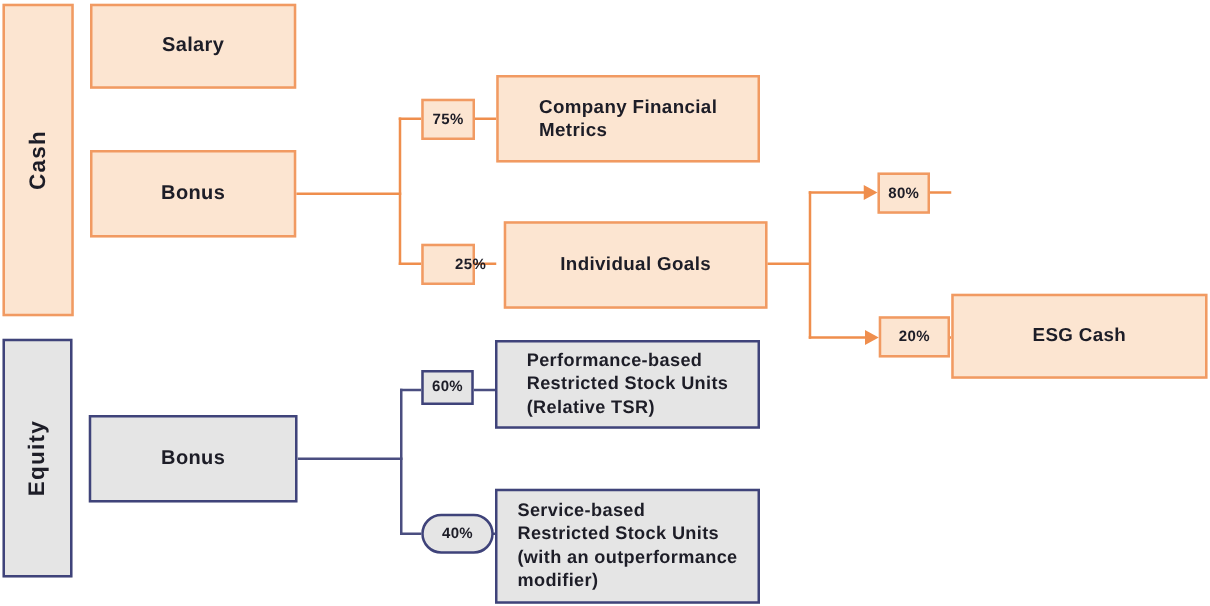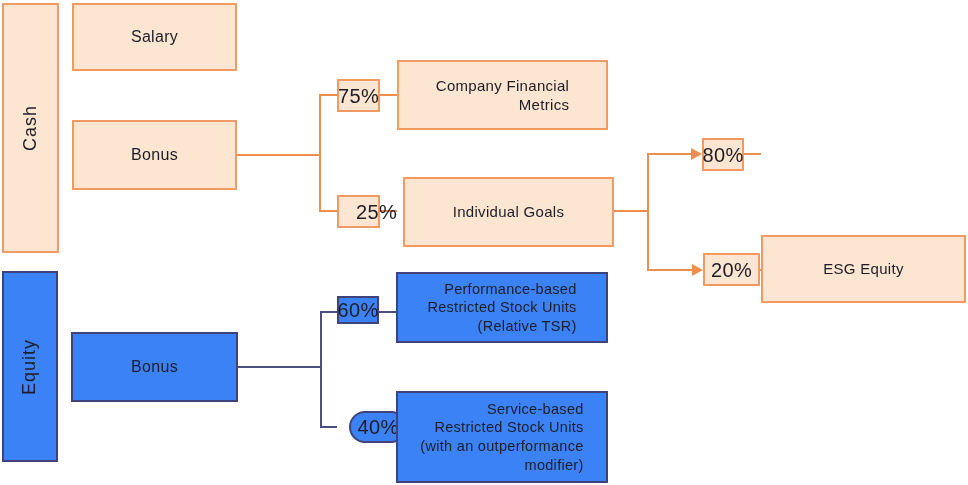--- a/index.html
+++ b/index.html
@@ -10,40 +10,40 @@
     background: #ffffff;
     font-family: "Liberation Sans", sans-serif;
     overflow: hidden;
   }
   .box {
     position: absolute;
     box-sizing: border-box;
     display: flex;
     align-items: center;
     justify-content: center;
-    text-align: right;
-    font-weight: normal;
+    text-align: left;
+    font-weight: bold;
     color: #1d1d27;
     white-space: pre-line;
     letter-spacing: 0.3px;
     line-height: 1.3;
     z-index: 2;
   }
   .cashbox { background: #fce5d1; border: 2px solid #f19a62; }
-  .eqbox   { background: #3b82f6; border: 2px solid #3f437a; }
+  .eqbox   { background: #e5e5e5; border: 2px solid #3f437a; }
   .vlabel  {
     writing-mode: vertical-rl;
     transform: rotate(180deg);
     font-size: 18px;
     letter-spacing: 1px;
   }
   .lbl16 { font-size: 16px; }
   .lbl15 { font-size: 15px; }
   .lbl14 { font-size: 14.5px; line-height: 1.28; }
-  .pct   { font-size: 20px; }
+  .pct   { font-size: 12px; }
 
   .line  { position: absolute; z-index: 1; }
   .oline { background: #ef8e4d; }
   .nline { background: #4a4e80; }
 
   .arrowhead {
     position: absolute;
     width: 0; height: 0;
     border-top: 6px solid transparent;
     border-bottom: 6px solid transparent;
@@ -60,21 +60,21 @@
   .pos-pct25        { left: 337px; top: 195px; width: 43px;  height: 33px; padding-left: 36px; }
   .pos-individual   { left: 403px; top: 177px; width: 211px; height: 70px; }
   .pos-pct80        { left: 702px; top: 138px; width: 42px;  height: 33px; }
   .pos-operational  { left: 761px; top: 118px; width: 205px; height: 69px; }
   .pos-pct20        { left: 703px; top: 253px; width: 57px;  height: 33px; }
   .pos-esg          { left: 761px; top: 235px; width: 205px; height: 68px; }
   .pos-equity-label { left: 2px;   top: 271px; width: 56px;  height: 191px; }
   .pos-bonus-equity { left: 71px;  top: 332px; width: 167px; height: 70px; }
   .pos-pct60        { left: 337px; top: 296px; width: 42px;  height: 28px; }
   .pos-performance  { left: 396px; top: 272px; width: 212px; height: 71px; }
-  .pos-pct40        { left: 349px; top: 411px; width: 58px;  height: 32px; border-radius: 16px; }
+  .pos-pct40        { left: 337px; top: 411px; width: 58px;  height: 32px; border-radius: 16px; }
   .pos-service      { left: 396px; top: 391px; width: 212px; height: 92px; }
 
   
   .c1  { left: 237px; top: 154px; width: 84px;  height: 2px; }
   .c2  { left: 319px; top: 94px;  width: 2px;   height: 118px; }
   .c3  { left: 319px; top: 94px;  width: 18px;  height: 2px; }
   .c4  { left: 319px; top: 210px; width: 18px;  height: 2px; }
   .c5  { left: 380px; top: 94px;  width: 17px;  height: 2px; }
   .c6  { left: 380px; top: 210px; width: 17px;  height: 2px; }
   .c7  { left: 608px; top: 210px; width: 40px;  height: 2px; }
@@ -104,21 +104,21 @@
   <div class="box cashbox lbl16 pos-bonus-cash">Bonus</div>
 
   <div class="box cashbox pct pos-pct75">75%</div>
   <div class="box cashbox lbl15 pos-company">Company Financial
 Metrics</div>
   <div class="box cashbox pct pos-pct25">25%</div>
   <div class="box cashbox lbl15 pos-individual">Individual Goals</div>
 
   <div class="box cashbox pct pos-pct80">80%</div>
   <div class="box cashbox pct pos-pct20">20%</div>
-  <div class="box cashbox lbl15 pos-esg">ESG Equity</div>
+  <div class="box cashbox lbl15 pos-esg">ESG Cash</div>
 
   <div class="box eqbox vlabel pos-equity-label">Equity</div>
   <div class="box eqbox lbl16 pos-bonus-equity">Bonus</div>
 
   <div class="box eqbox pct pos-pct60">60%</div>
   <div class="box eqbox lbl14 pos-performance">Performance-based
 Restricted Stock Units
 (Relative TSR)</div>
   <div class="box eqbox pct pos-pct40">40%</div>
   <div class="box eqbox lbl14 pos-service">Service-based

